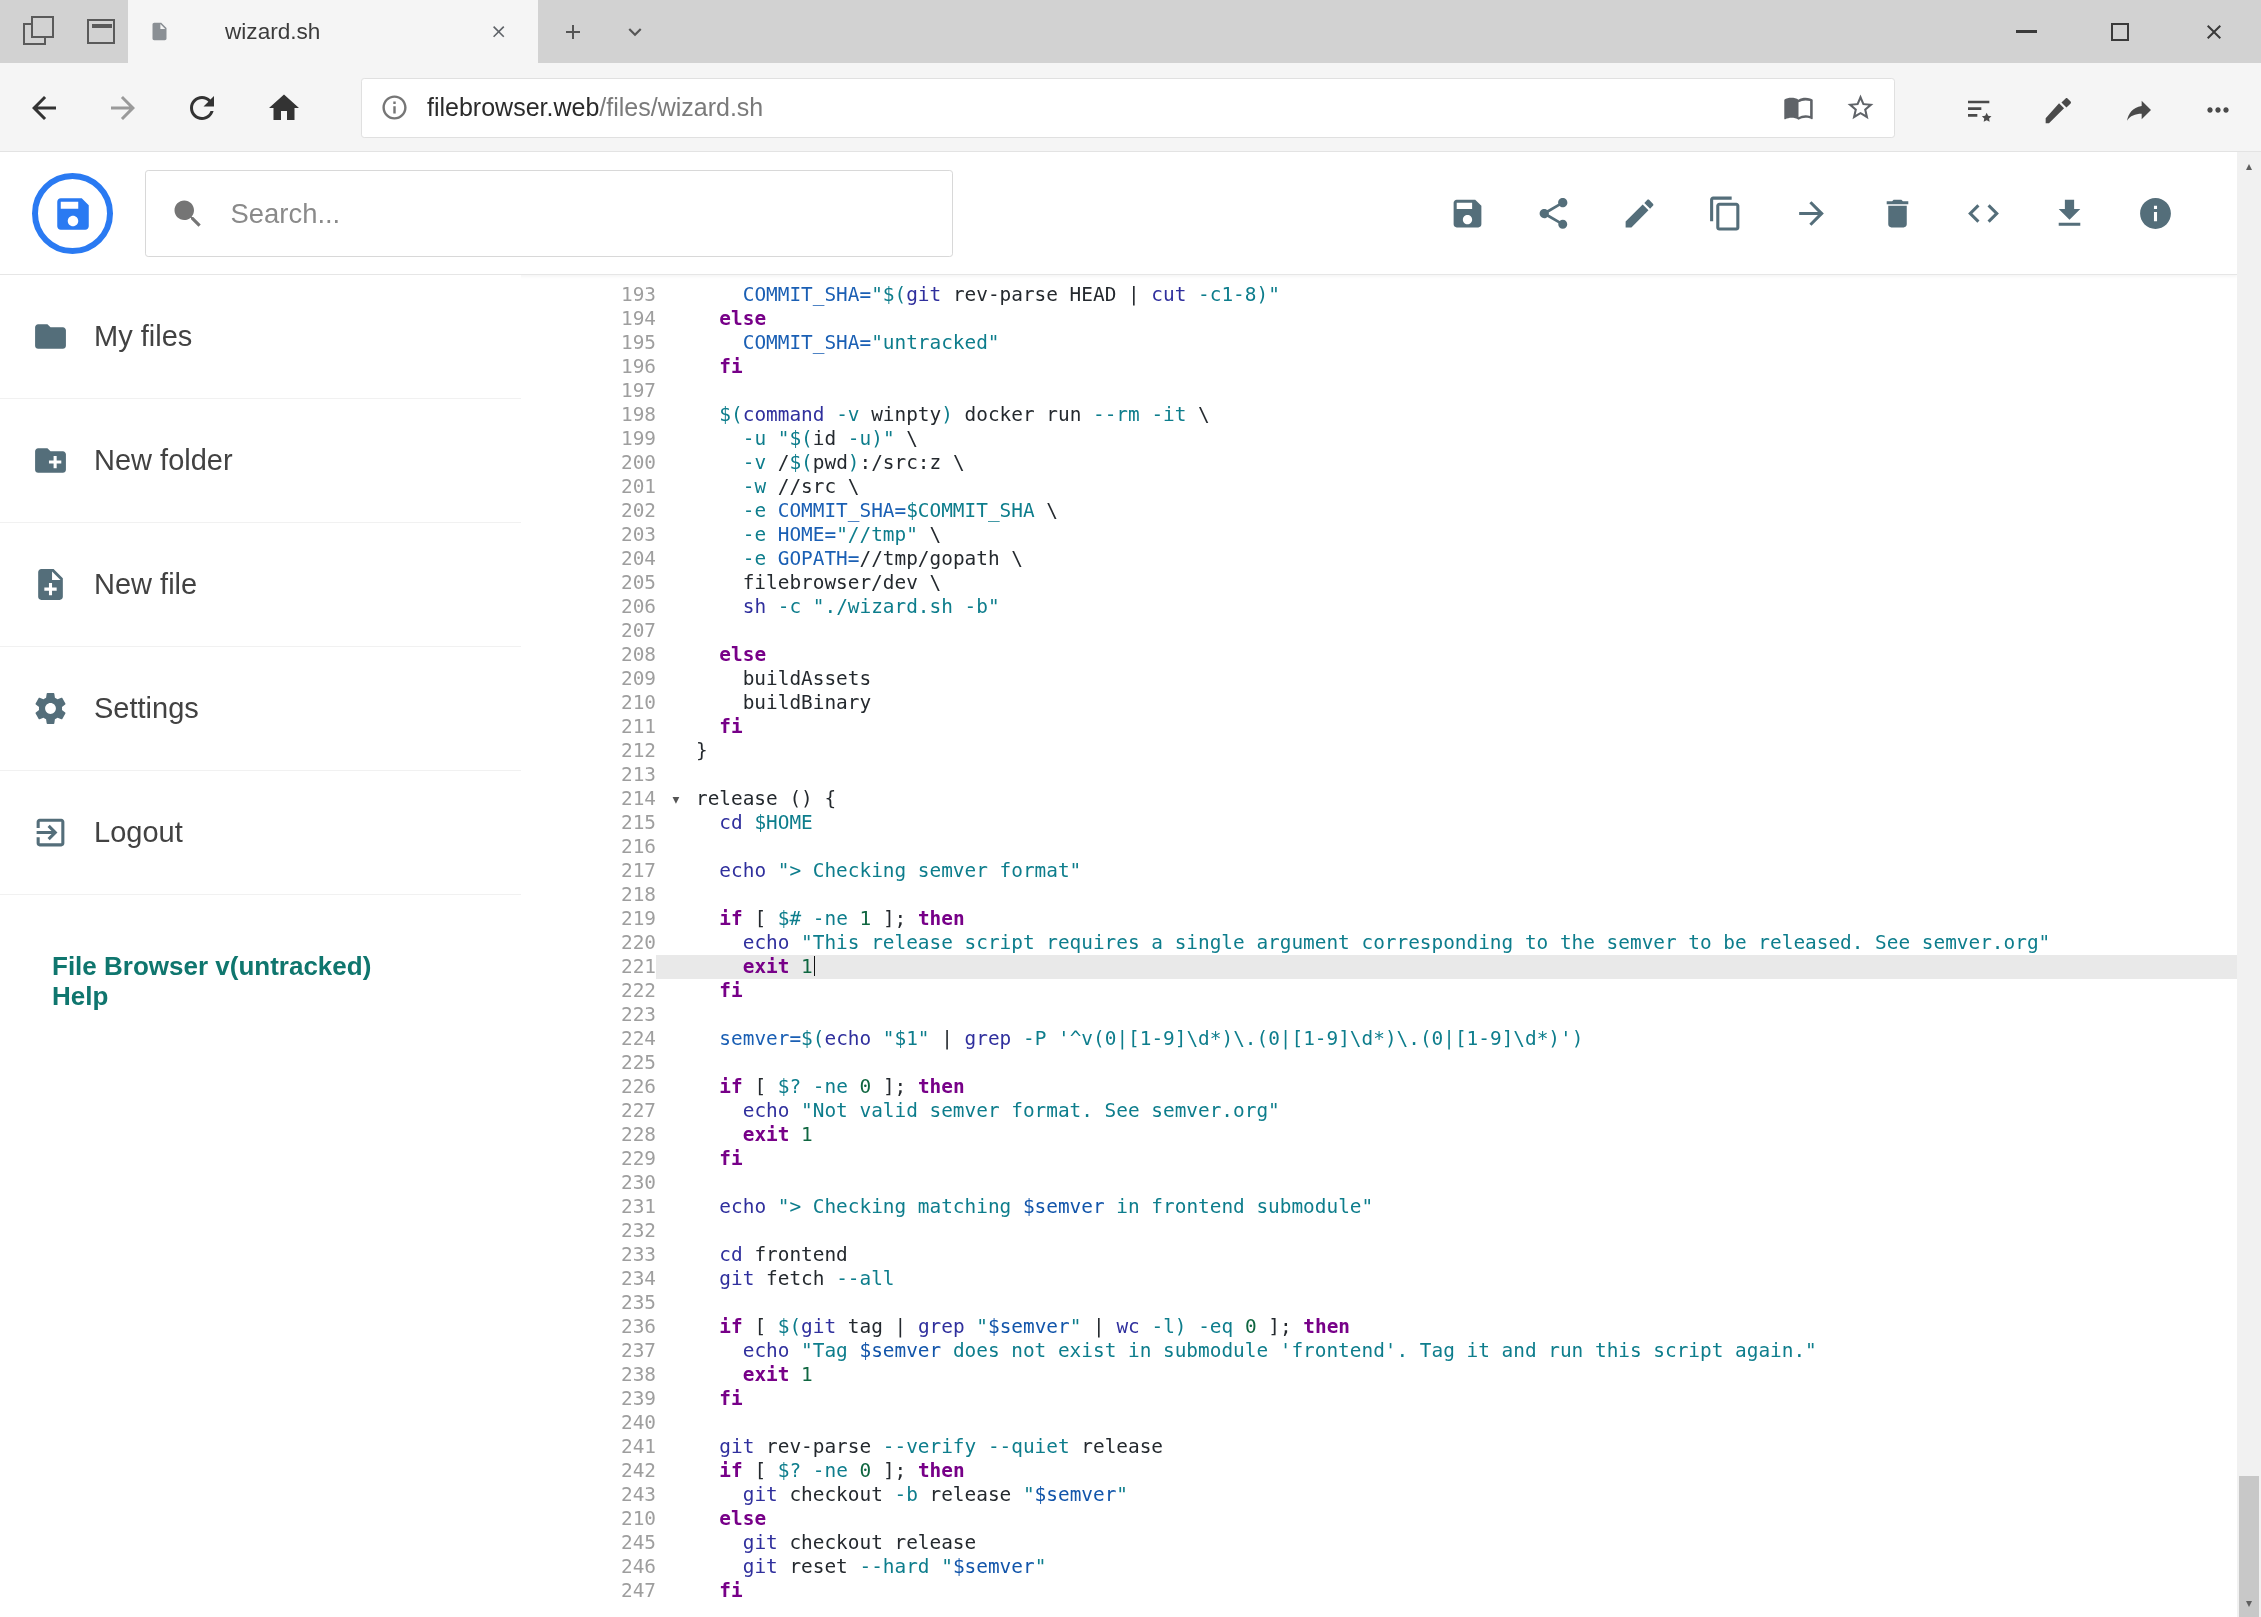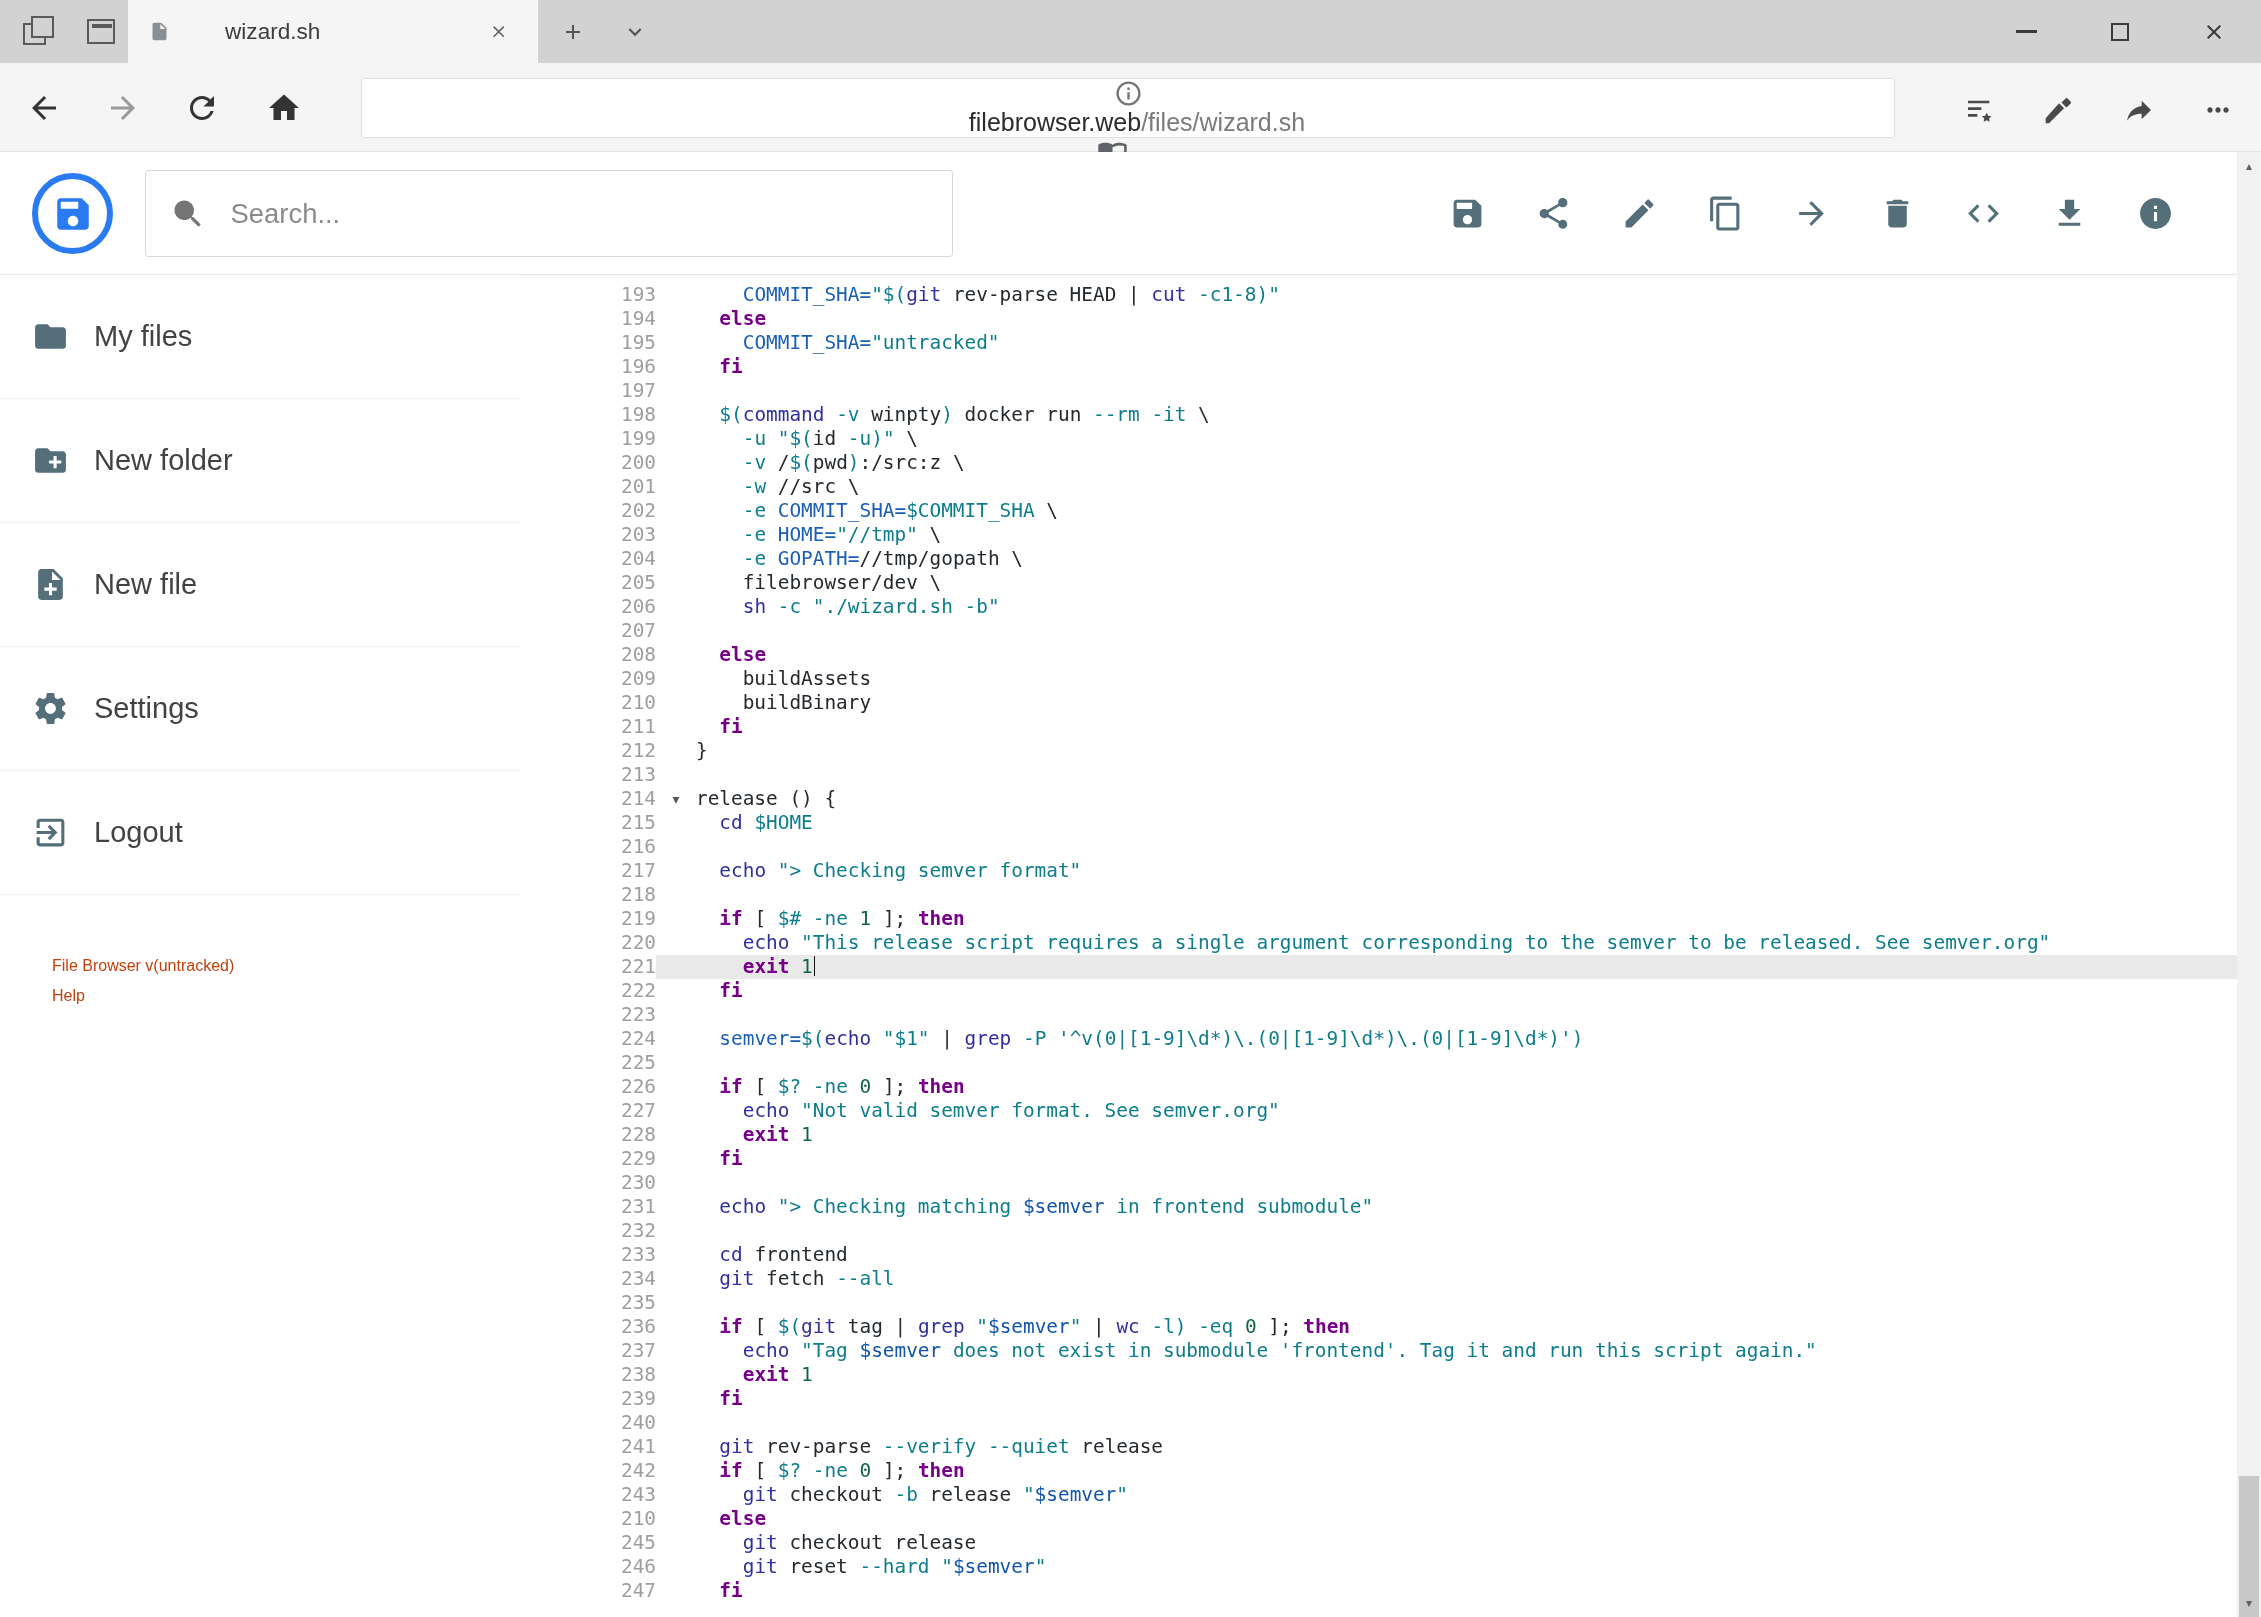--- a/index.html
+++ b/index.html
@@ -29,21 +29,21 @@
   .win-btn{width:94px;height:63px;display:flex;align-items:center;justify-content:center;color:#3a3a3a;}
   .min-glyph{width:21px;height:2.4px;background:#3a3a3a;}
   .max-glyph{width:18px;height:18px;border:2.4px solid #3a3a3a;box-sizing:border-box;}
 
   
   .browser-toolbar{position:absolute;top:63px;left:0;right:0;height:89px;background:#f5f5f5;
        border-bottom:0.8px solid #e3e3e3;box-sizing:border-box;}
   .nav-btn{position:absolute;top:18.6px;width:52px;height:52px;display:flex;align-items:center;justify-content:center;}
   .url-field{position:absolute;left:361px;top:14.5px;width:1534px;height:60px;background:#fff;
        border:1.6px solid #e0e0e0;border-radius:3.2px;box-sizing:border-box;
-       display:flex;align-items:center;padding:0 18px;flex-direction:column;}
+       display:flex;align-items:center;padding:0 18px;}
   .url-text{margin-left:18px;font-size:25px;white-space:nowrap;}
   .url-host{color:#2b2b2b;}
   .url-path{color:#7a7a7a;}
   .url-spacer{flex:1;}
   .extra-btn{position:absolute;top:21px;width:52px;height:52px;display:flex;align-items:center;justify-content:center;color:#4a4a4a;}
 
   
   .app-header{position:absolute;top:152px;left:0;right:24px;height:123px;background:#fff;
        border-bottom:0.8px solid #e6e6e6;box-sizing:border-box;box-shadow:0 1.6px 2.4px rgba(0,0,0,0.04);}
   .logo{position:absolute;left:32px;top:173px;width:81px;height:81px;border-radius:50%;
@@ -56,21 +56,21 @@
        font-family:"Liberation Sans",sans-serif;font-size:27.4px;color:#444;}
   .search-box input::placeholder{color:#8a8a8a;}
   #header-actions{position:absolute;left:1424px;top:173px;height:81px;display:flex;}
   .hdr-btn{width:86px;height:81px;display:flex;align-items:center;justify-content:center;color:#546e7a;}
 
   
   .sidebar{position:absolute;top:275px;left:0;width:521px;background:#fff;z-index:3;}
   .sb-item{height:124px;display:flex;align-items:center;padding-left:32px;gap:25px;box-sizing:border-box;
        border-bottom:1.6px solid #f1f1f1;color:#546e7a;}
   .sb-label{font-size:29px;color:#424242;}
-  .sb-footer{position:absolute;top:951px;left:52px;z-index:3;font-size:16px;color:#c2410c;line-height:30px;}
+  .sb-footer{position:absolute;top:951px;left:52px;z-index:3;font-size:26px;color:#0f766e;line-height:30px;font-weight:bold;}
 
   
   .editor{position:absolute;top:283px;left:0;right:24px;bottom:0;
        font-family:"DejaVu Sans Mono",monospace;font-size:19.4px;line-height:24px;overflow:hidden;}
   .cm-row{display:flex;height:24px;position:relative;}
   .cm-ln{flex:0 0 656px;text-align:right;color:#9e9e9e;white-space:pre;}
   .cm-code{flex:1;white-space:pre;padding-left:40px;color:#24292e;}
   .cm-row.active .cm-code{background:#e9e9e9;}
   .fold{position:absolute;left:660px;top:0;width:32px;text-align:center;font-size:13.7px;line-height:24px;
        color:#555;font-family:"DejaVu Sans",sans-serif;}

